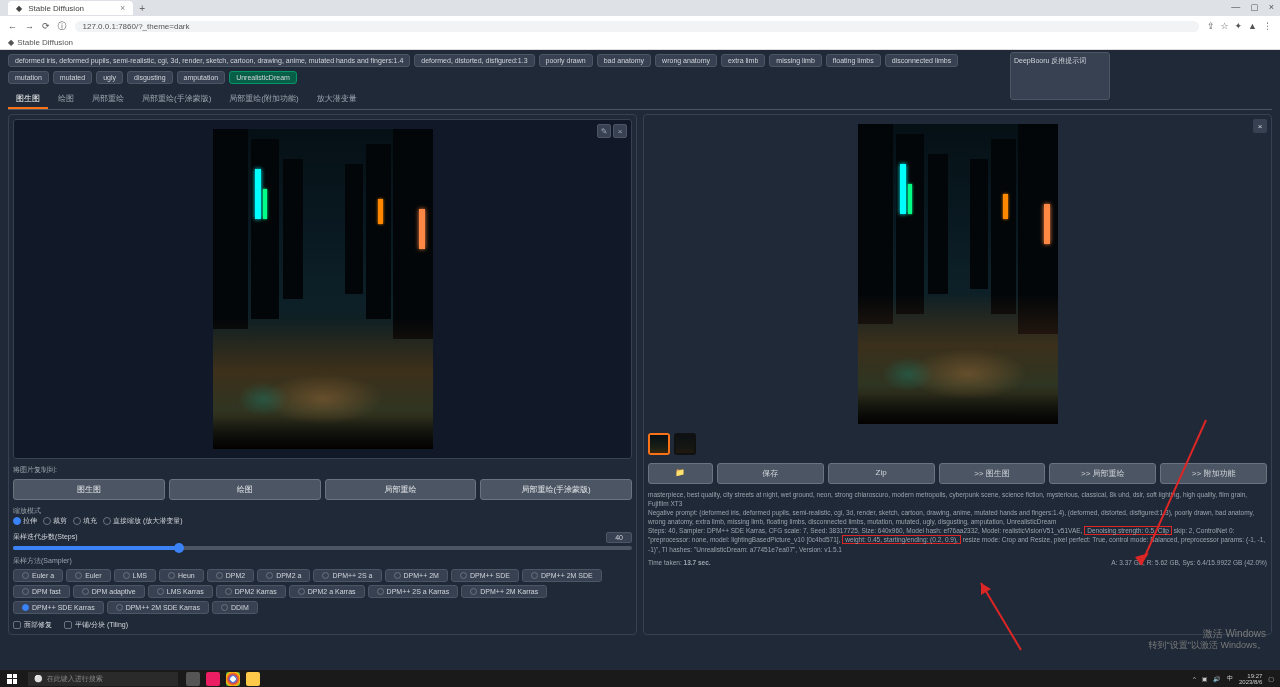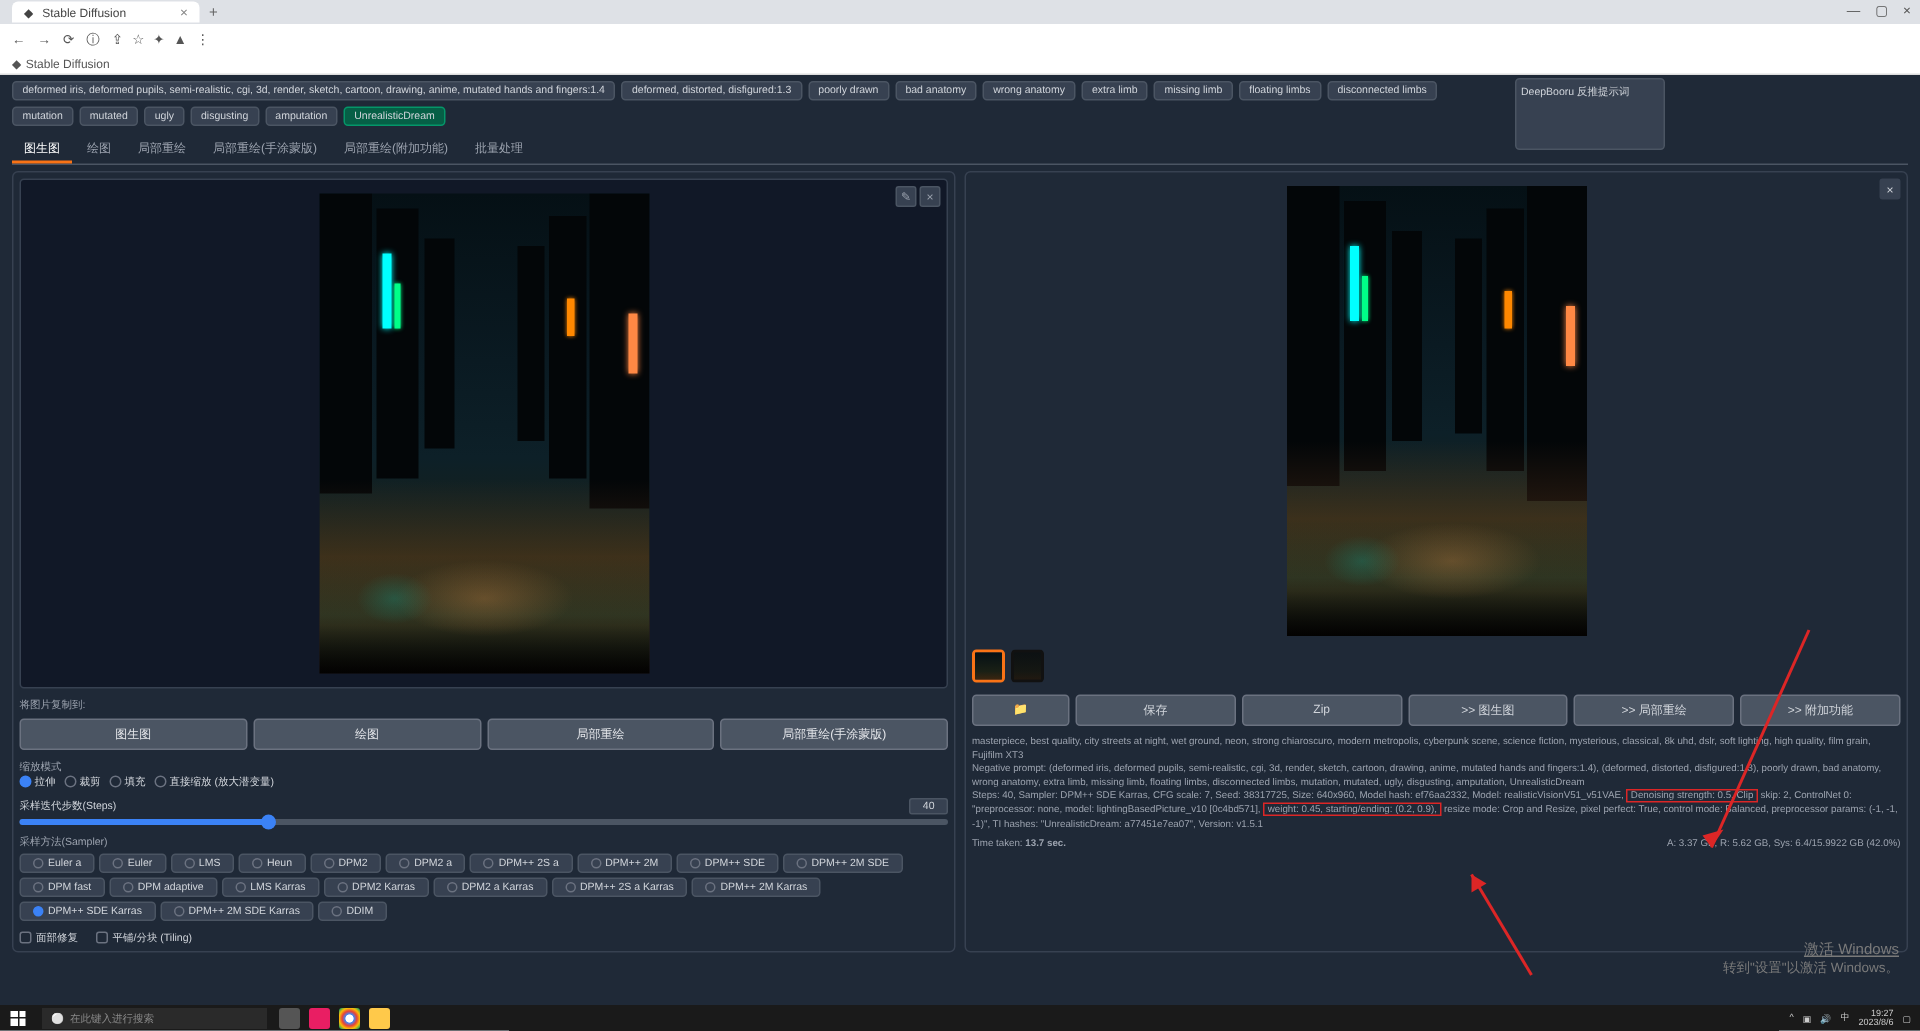--- a/index.html
+++ b/index.html
@@ -106,21 +106,21 @@
 .gen-info .hl { border: 1px solid #dc2626; padding: 0 2px; }
 .time-taken { margin-top: 4px; font-size: 6.5px; display: flex; justify-content: space-between; }
 
 
 .arrow { position: absolute; pointer-events: none; }
 .arrow-line { stroke: #dc2626; stroke-width: 2; fill: none; }
 .arrow-head { fill: #dc2626; }
 
 
 .watermark { position: absolute; right: 14px; bottom: 18px; text-align: right; color: #7a7a7a; font-size: 9px; line-height: 1.3; }
-.watermark .t1 { font-size: 10px; text-decoration: underline; }
+.watermark .t1 { font-size: 10px; }
 
 
 .taskbar { position: absolute; bottom: 0; left: 0; right: 0; height: 17px; background: #1a1a1a; display: flex; align-items: center; }
 .start-btn { width: 24px; height: 17px; display: flex; align-items: center; justify-content: center; }
 .win-logo { width: 10px; height: 10px; display: grid; grid-template-columns: 1fr 1fr; gap: 1px; }
 .win-sq { background: #fff; }
 .search-box { background: #2a2a2a; height: 14px; width: 150px; margin-left: 4px; display: flex; align-items: center; padding: 0 6px; gap: 4px; color: #888; font-size: 7px; }
 .tb-icons { display: flex; gap: 6px; margin-left: 8px; }
 .tb-icon { width: 14px; height: 14px; border-radius: 2px; }
 .tray { position: absolute; right: 6px; display: flex; align-items: center; gap: 6px; color: #ccc; font-size: 6px; }
@@ -142,20 +142,21 @@
     <span>×</span>
   </div>
 </div>
 <div class="addr-bar">
   <div class="addr-nav">
     <span>←</span>
     <span>→</span>
     <span>⟳</span>
   </div>
   <span>ⓘ</span>
+  <div class="addr-url">127.0.0.1:7860/?_theme=dark</div>
   <div class="addr-right">
     <span>⇪</span>
     <span>☆</span>
     <span>✦</span>
     <span>▲</span>
     <span>⋮</span>
   </div>
 </div>
 <div class="bookmark-bar">
   <div class="bookmark-item">
@@ -189,21 +190,21 @@
       <div class="chip">amputation</div>
       <div class="chip active">UnrealisticDream</div>
     </div>
 
   <div class="sub-tabs" id="subtabs">
       <div class="sub-tab active">图生图</div>
       <div class="sub-tab">绘图</div>
       <div class="sub-tab">局部重绘</div>
       <div class="sub-tab">局部重绘(手涂蒙版)</div>
       <div class="sub-tab">局部重绘(附加功能)</div>
-      <div class="sub-tab">批量处理</div>
+      <div class="sub-tab">放大潜变量</div>
     </div>
 
   <div class="columns">
 
     <div class="left-col">
       <div class="img-preview-box left-img">
         <div class="city-img">
           <div class="building b1"></div>
             <div class="building b2"></div>
             <div class="building b3"></div>

